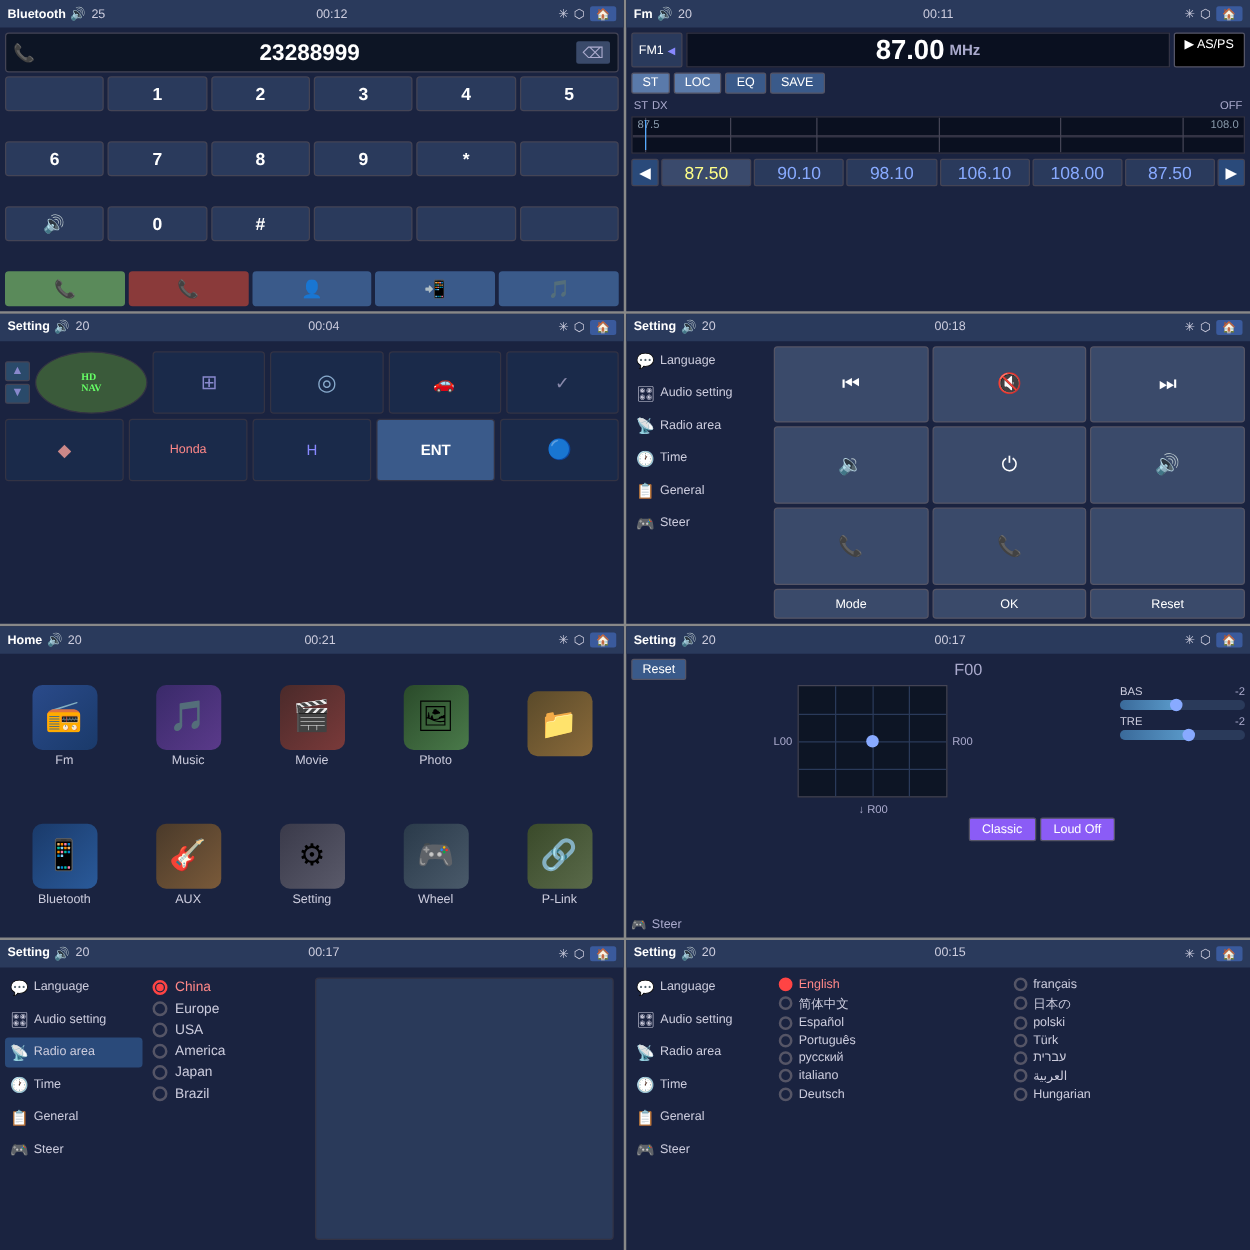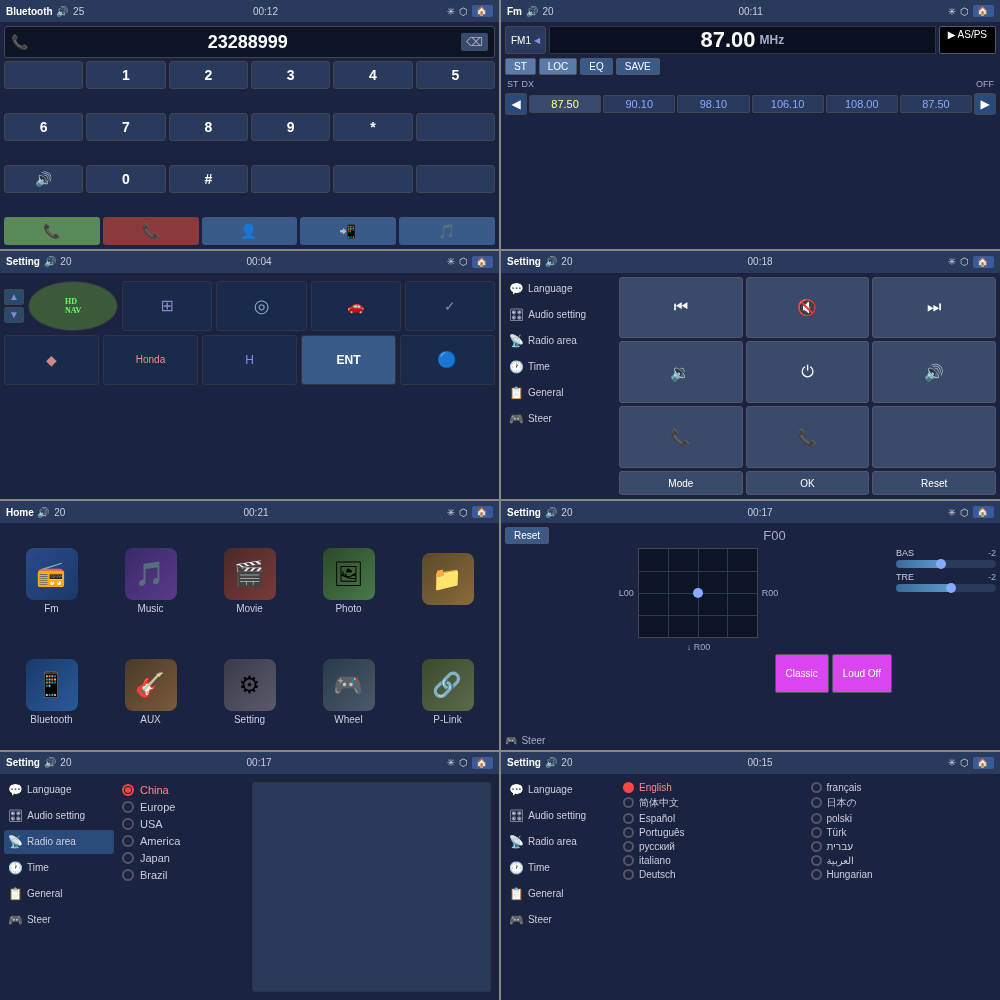--- a/index.html
+++ b/index.html
@@ -230,21 +230,21 @@
       align-items: center;
       justify-content: center;
       cursor: pointer;
       font-size: 12px;
     }
     .fm-preset-num {
       flex: 1;
       background: #2a3a5c;
       border: 1px solid #445;
       color: #8af;
-      font-size: 11px;
+      font-size: 14px;
       text-align: center;
       padding: 2px;
       border-radius: 2px;
       cursor: pointer;
     }
     .fm-preset-num.active { color: #ff8; background: #3a4a6c; }
 
     
     #p3 .panel-content {
       display: grid;
@@ -456,24 +456,24 @@
       background: #8af;
       border-radius: 50%;
       transform: translate(-50%, -50%);
     }
     .eq-bottom-btns {
       display: flex;
       gap: 3px;
       justify-content: flex-end;
     }
     .eq-style-btn {
-      background: #d946ef;
+      background: #8b5cf6;
       border: 1px solid #556;
       color: white;
-      padding: 13px 10px;
+      padding: 3px 10px;
       border-radius: 2px;
       font-size: 10px;
       cursor: pointer;
     }
 
     
     #p7 .panel-content {
       display: flex;
       gap: 4px;
     }
@@ -607,20 +607,34 @@
     <div class="fm-row2 fm-controls">
       <div class="fm-ctrl-btn active">ST</div>
       <div class="fm-ctrl-btn active">LOC</div>
       <div class="fm-ctrl-btn">EQ</div>
       <div class="fm-ctrl-btn">SAVE</div>
     </div>
     <div class="fm-row2" style="font-size:9px;color:#aac;justify-content:space-between;padding:0 2px;">
       <span>ST</span>
       <span>DX</span>
       <span style="margin-left:auto;">OFF</span>
+    </div>
+    <div class="fm-scale-row">
+      <div class="scale-labels">
+        <span>87.5</span>
+        <span>108.0</span>
+      </div>
+      <div class="scale-bar"></div>
+      <div class="scale-marker" style="left:2%;"></div>
+      <div class="scale-marker" style="left:16%;"></div>
+      <div class="scale-marker" style="left:30%;"></div>
+      <div class="scale-marker" style="left:50%;"></div>
+      <div class="scale-marker" style="left:70%;"></div>
+      <div class="scale-marker" style="left:90%;"></div>
+      <div style="position:absolute;top:2px;left:2%;width:1px;height:calc(100% - 4px);background:#5af;"></div>
     </div>
     <div class="fm-presets-row">
       <div class="fm-nav-btn">◀</div>
       <div class="fm-preset-num active">87.50</div>
       <div class="fm-preset-num">90.10</div>
       <div class="fm-preset-num">98.10</div>
       <div class="fm-preset-num">106.10</div>
       <div class="fm-preset-num">108.00</div>
       <div class="fm-preset-num">87.50</div>
       <div class="fm-nav-btn">▶</div>

